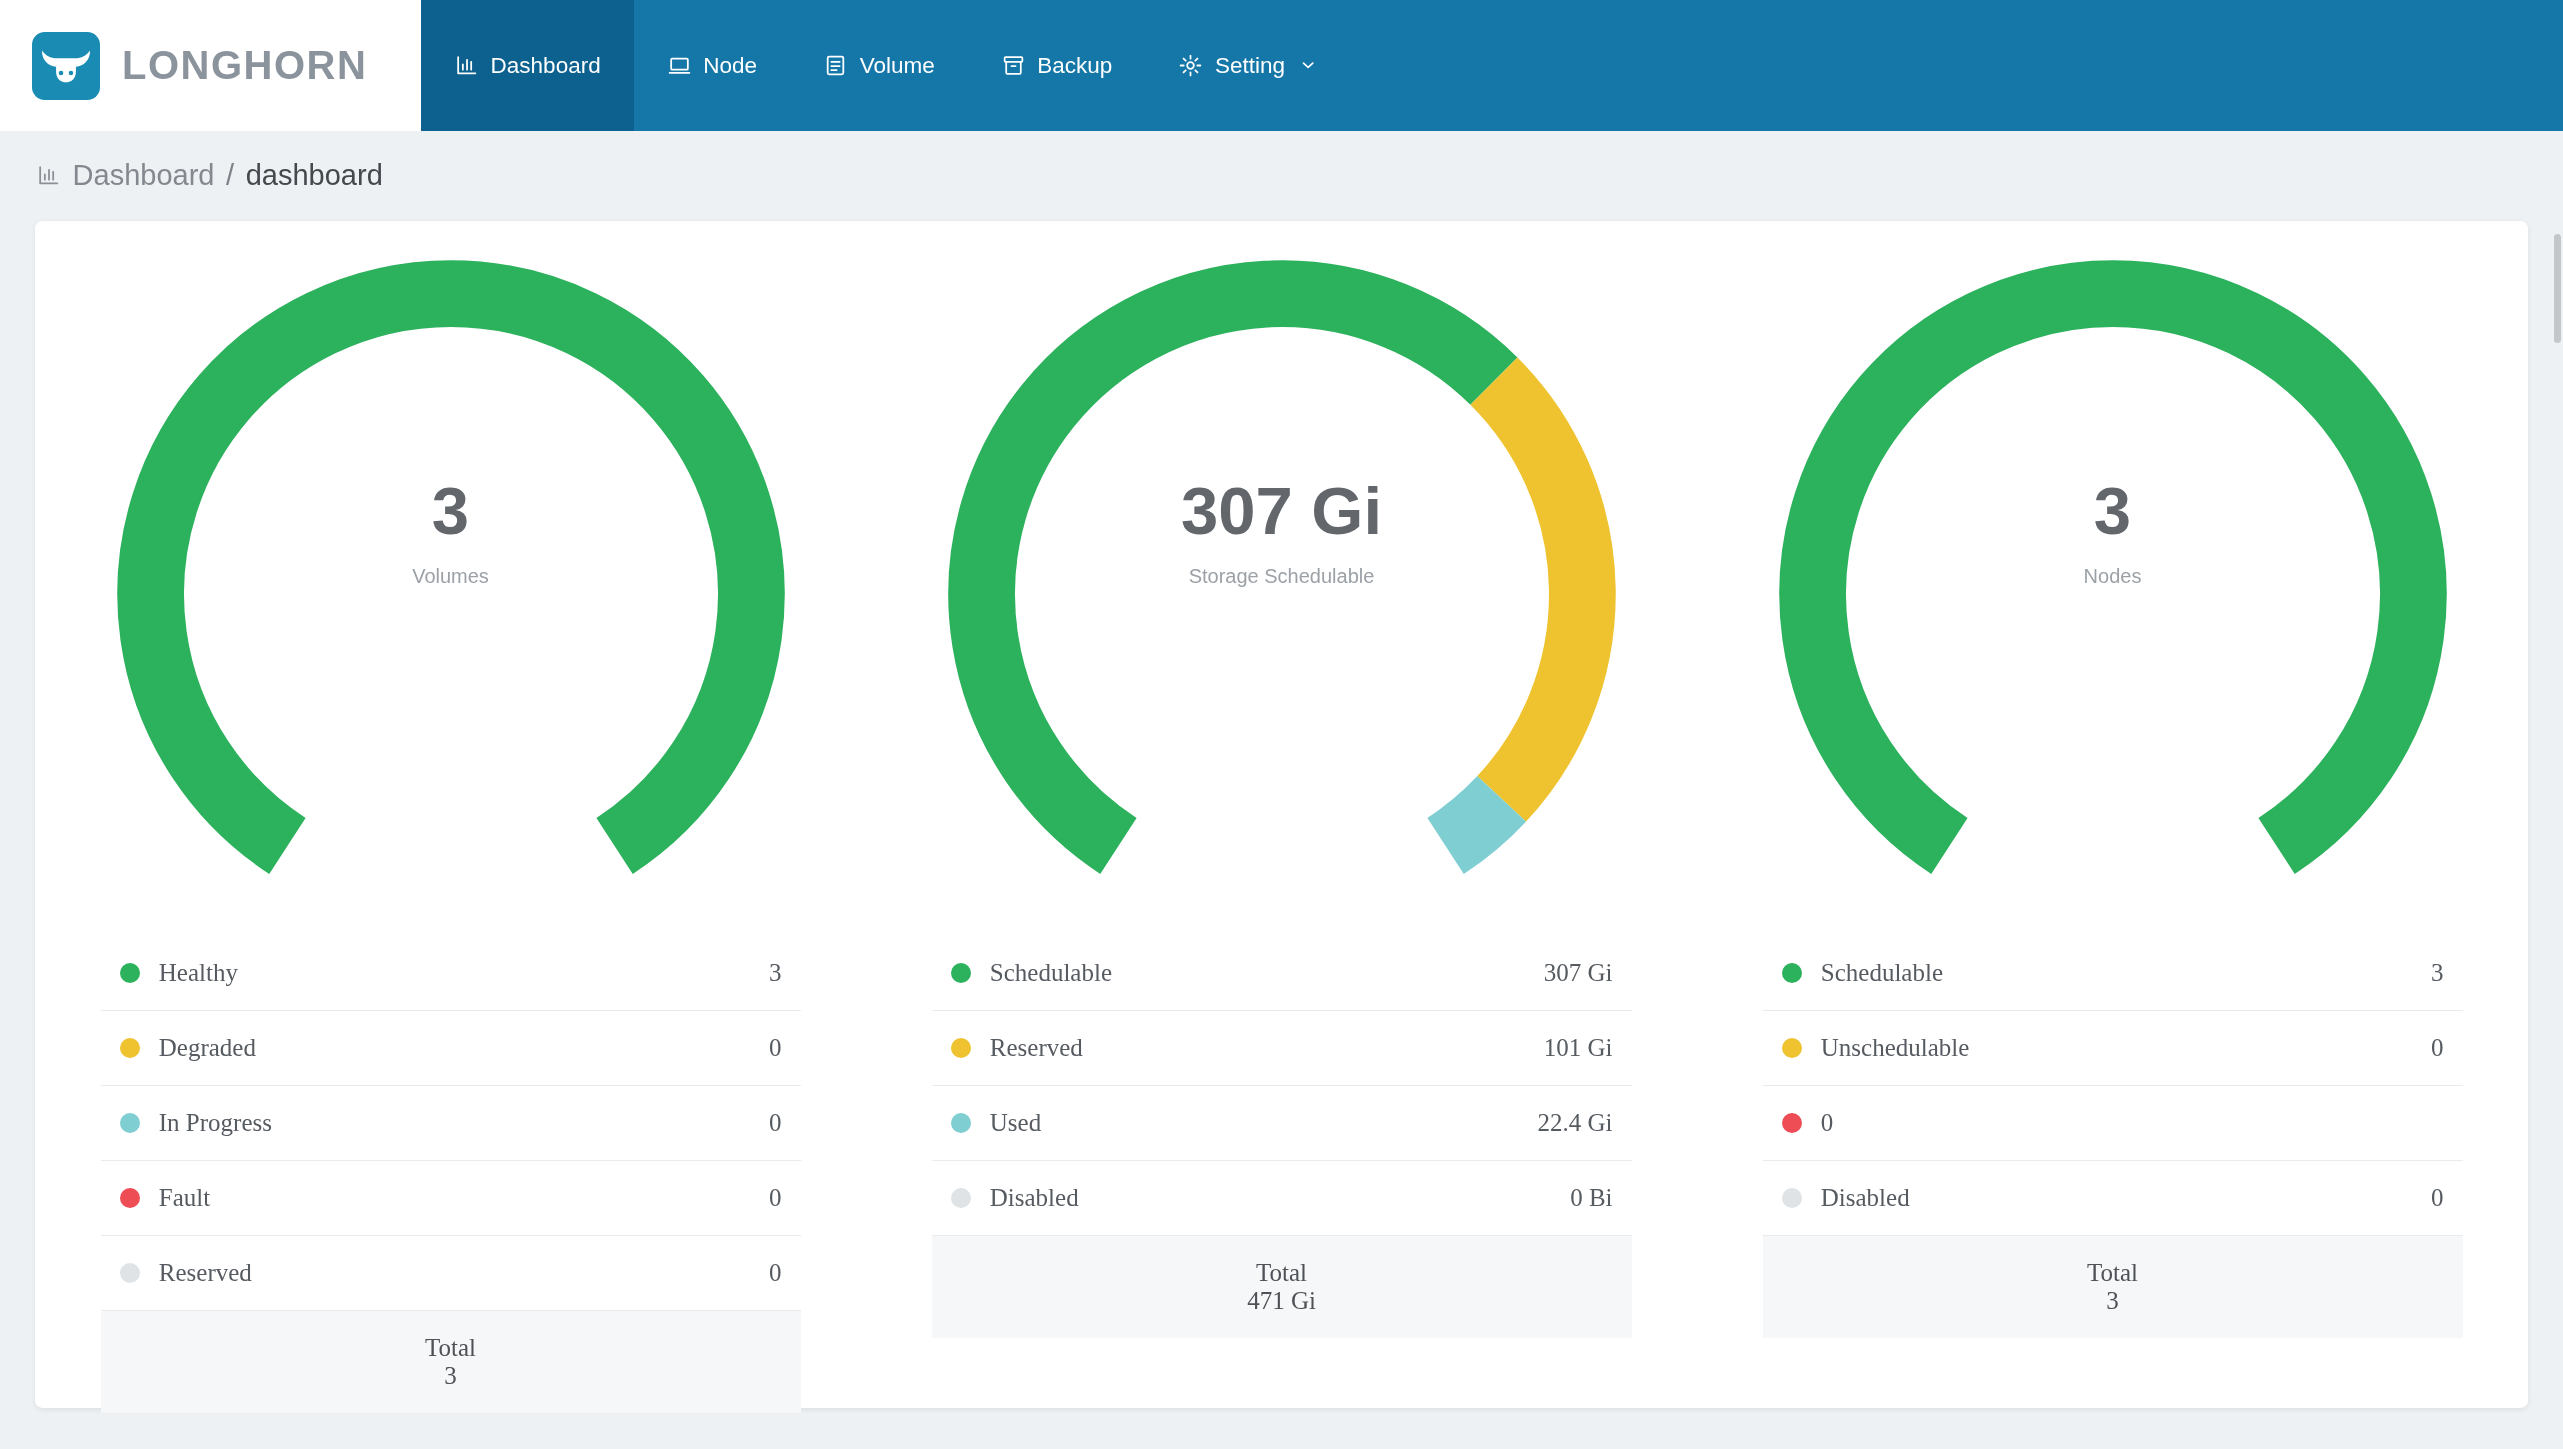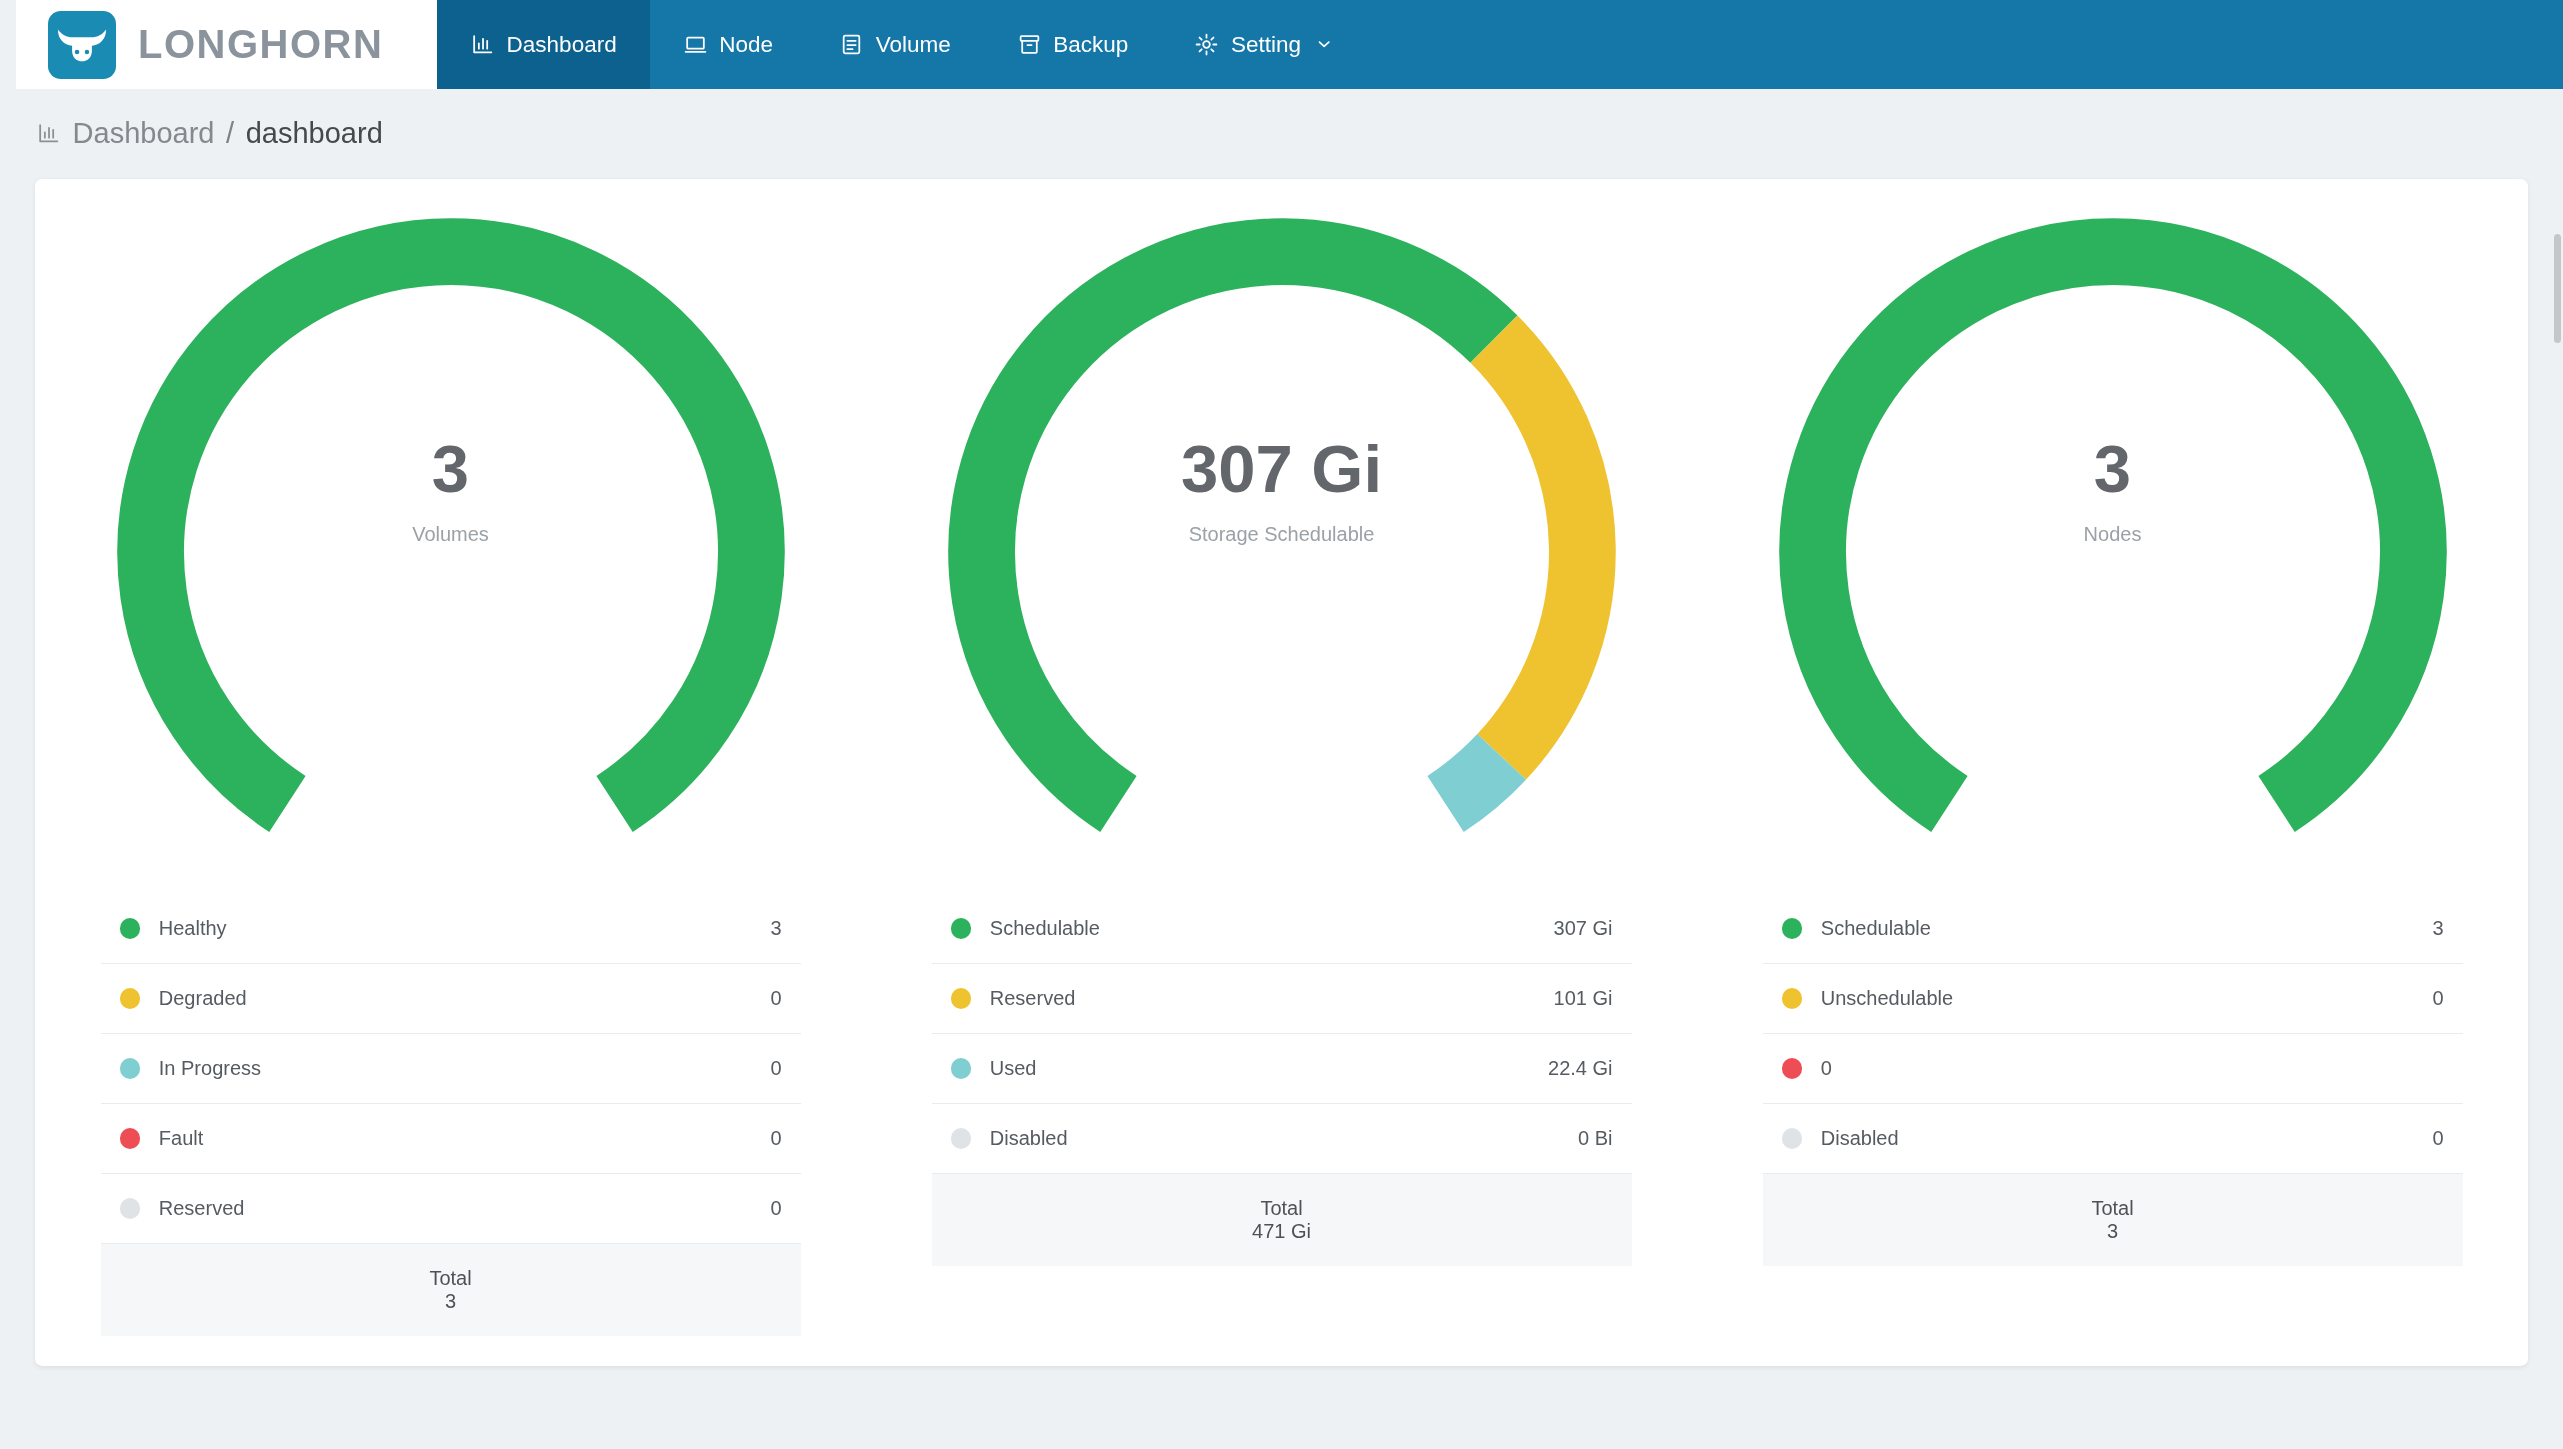--- a/index.html
+++ b/index.html
@@ -1,20 +1,20 @@
 <!DOCTYPE html>
 <html style="font-size:11.6px"><head>
 <meta charset="utf-8">
 <style>
   * { margin:0; padding:0; box-sizing:border-box; }
   html,body { width:2563px; height:1449px; overflow:hidden;
     font-family:"Liberation Sans", sans-serif; background:#eef1f3; }
 
   
-  .navbar { display:flex; height:89px; width:100%;padding-left:16px; }
+  .navbar { display:flex; height:131px; width:100%; }
   .brand { width:421px; background:#ffffff; display:flex; align-items:center;
     gap:22px; padding-left:32px; }
   .bull-badge { width:68px; height:68px; flex:0 0 auto; }
   .brand-text { font-size:40px; font-weight:700; letter-spacing:1.5px; color:#8b949d; }
   .nav { flex:1; background:#1576a8; display:flex; align-items:stretch; }
   .nav-item { display:flex; align-items:center; gap:11.6px; padding:0 33px;
     color:#ffffff; font-size:22.5px; cursor:pointer; }
   .nav-item.active { background:#0d618f; }
   .nav-ic { width:25px; height:25px; stroke:#ffffff; stroke-width:1.7;
     fill:none; stroke-linecap:round; stroke-linejoin:round; }
@@ -37,21 +37,21 @@
   .panel { flex:1 1 0; display:flex; flex-direction:column; align-items:center; }
 
   .gauge-wrap { position:relative; width:682px; height:682px; }
   .gauge { width:682px; height:682px; display:block; }
   .gauge-center { position:absolute; inset:0; display:flex; flex-direction:column;
     align-items:center; justify-content:center; transform:translateY(-64px);
     pointer-events:none; }
   .gauge-value { font-size:67px; font-weight:600; color:#63676c; }
   .gauge-label { font-size:20px; color:#9ba1a7; margin-top:16px; }
 
-  .legend { width:700px; margin-top:1.5px; font-size:20px; color:#565b61; }
+  .legend { width:700px; margin-top:1.5px; font-size:25px; color:#565b61;font-family:Liberation Serif, serif; }
   .legend-row { display:flex; align-items:center; padding:23px 19px;
     border-bottom:0.7px solid #e9ecef; }
   .dot { width:20.3px; height:20.3px; border-radius:50%; margin-right:19px;
     flex:0 0 auto; background:#ccc; }
   .legend-label { flex:1; }
   .legend-value { text-align:right; }
   .legend-total { display:flex; align-items:center; padding:23px 19px;
     background:#f6f7f9; color:#4e5257;flex-direction:column; }
 
   

